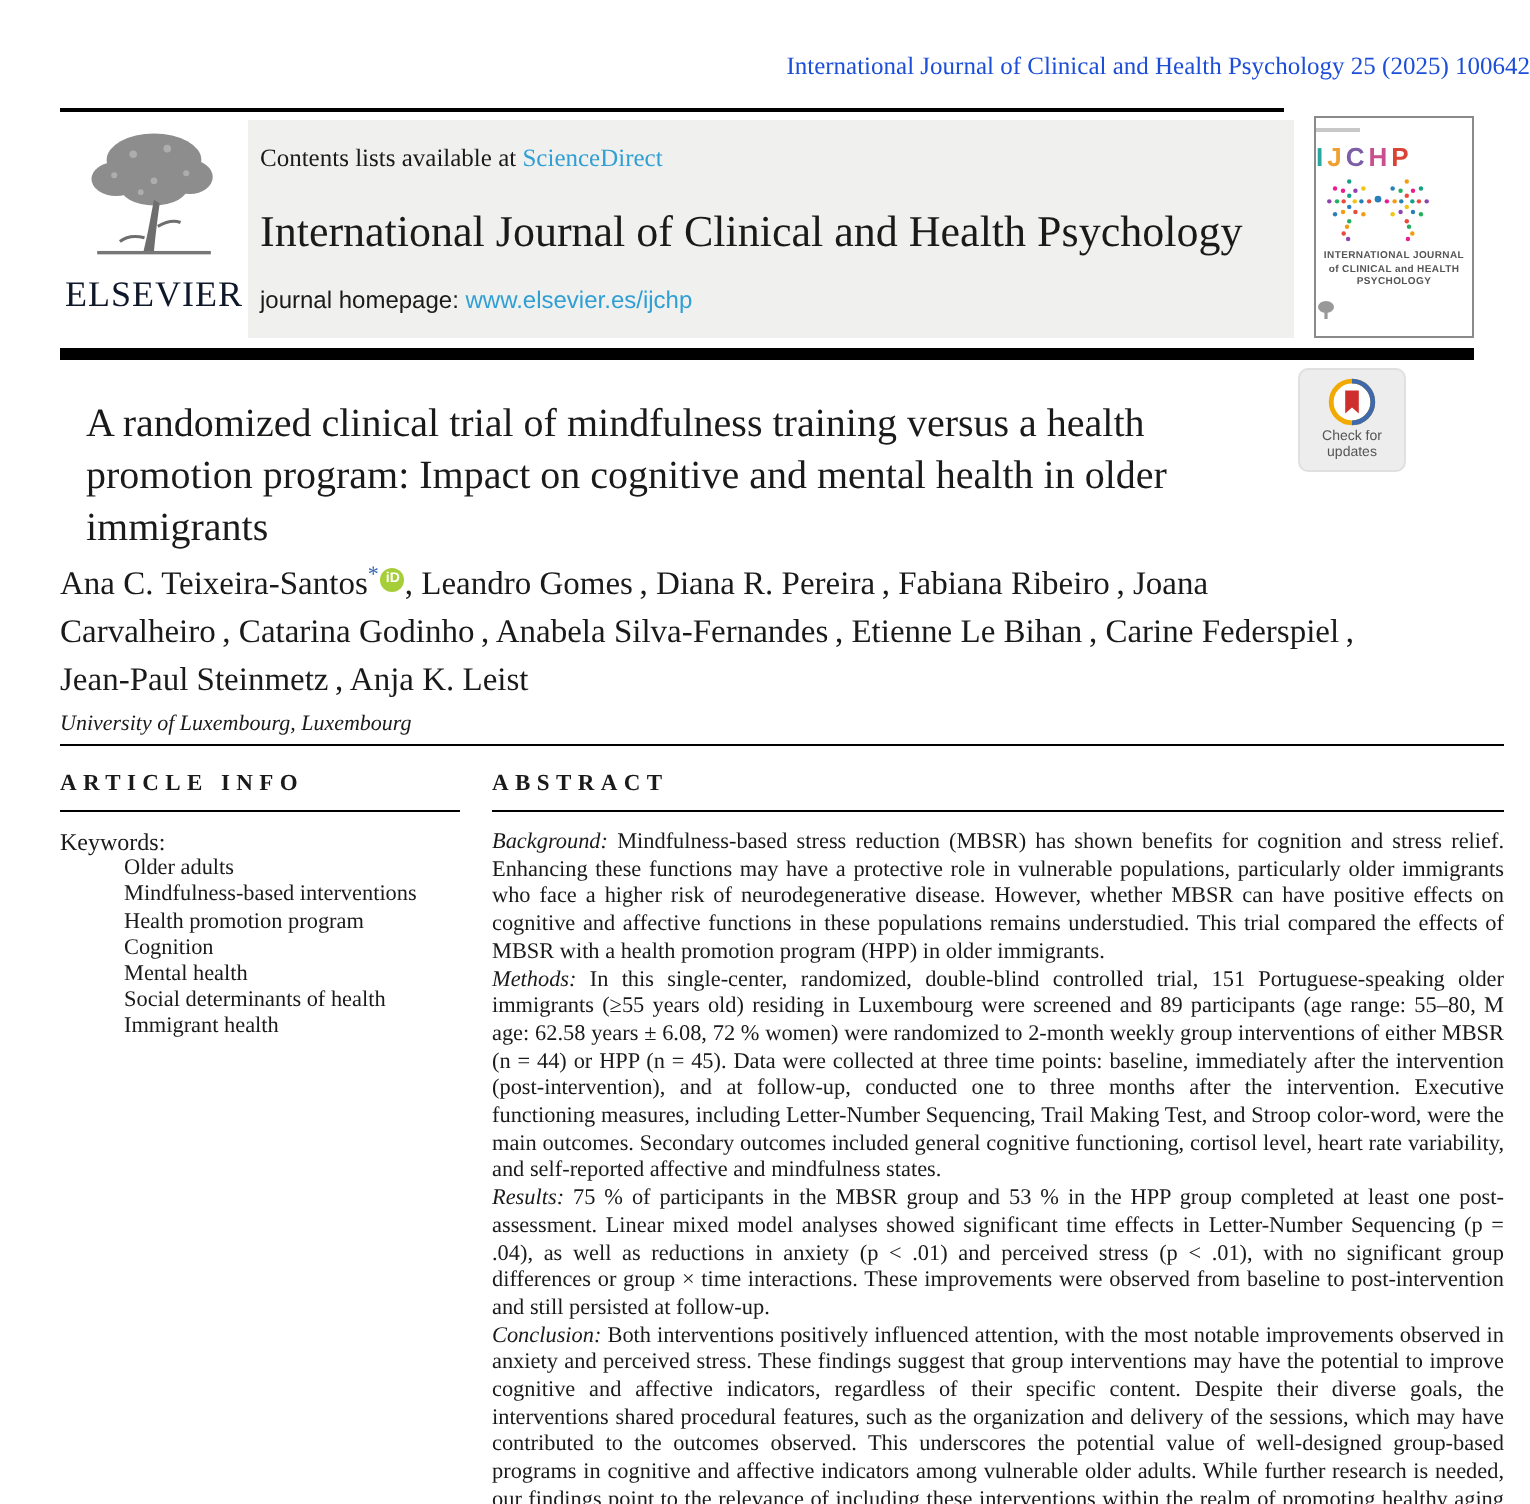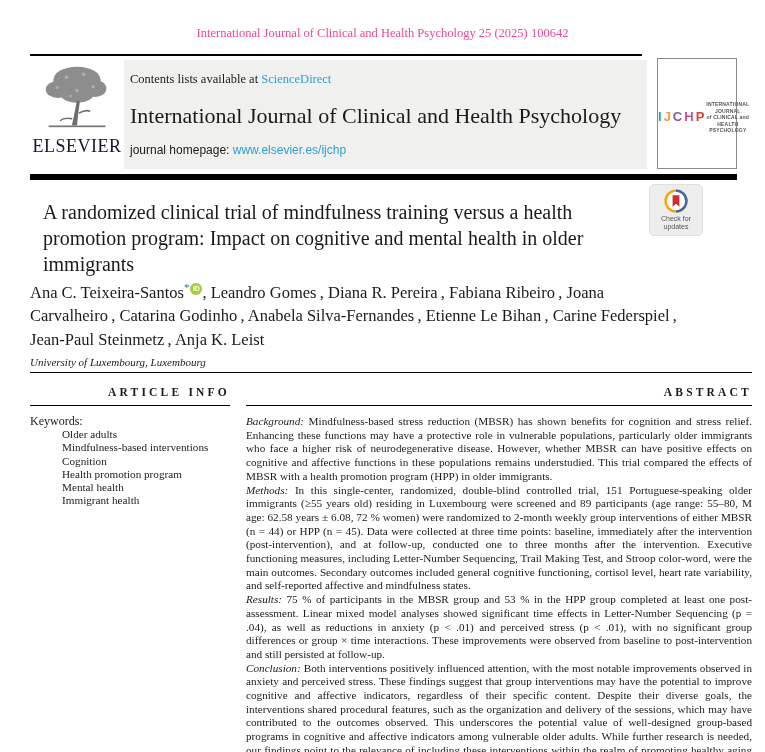--- a/index.html
+++ b/index.html
@@ -1,35 +1,35 @@
 <!DOCTYPE html>
 <html lang="en"><head>
 <meta charset="utf-8">
 <style>
   html,body{margin:0;padding:0;background:#ffffff;}
   .page{position:relative;width:765px;height:752px;background:#fff;overflow:hidden;
         font-family:"Liberation Serif",serif;color:#1a1a1a;}
 
   
-  .citation{position:absolute;top:26px;left:0;width:100%;text-align:center;
-            font-size:12.5px;color:#ec4899;}
+  .citation{position:absolute;top:26px;left:0;width:100%;text-align:right;
+            font-size:12.5px;color:#1d4ed8;}
 
   
   .header{position:absolute;top:54px;left:30px;width:707px;}
   .top-rule{height:2px;background:#000;width:612px;}
   .header-row{display:flex;align-items:stretch;margin-top:4px;}
   .logo-box{width:94px;text-align:center;padding-top:2px;}
   .elsevier-word{font-size:18px;color:#0f172a;letter-spacing:.5px;margin-top:-2px;}
   .banner{flex:1;background:#f0f0ee;text-align:left;padding:8px 6px 6px;}
   .banner-line1{font-size:12.5px;margin-top:4px;}
   .banner-title{font-size:22px;margin:16px 0 14px;}
   .banner-homepage{font-family:"Liberation Sans",sans-serif;font-size:12px;margin-bottom:6px;}
   .link{color:#2f9fd4;text-decoration:none;cursor:pointer;}
   .cover{width:78px;height:104px;border:1px solid #8a8a8a;background:#fff;margin-left:10px;
-         margin-top:-2px;display:flex;flex-direction:row;align-items:center;padding-top:5px;box-sizing:content-box;}
+         margin-top:-2px;display:flex;flex-direction:column;padding-top:5px;box-sizing:content-box;}
   .issn-bar{width:22px;height:2px;background:#c8c8c8;margin-bottom:5px;}
   .cover-letters{font-family:"Liberation Sans",sans-serif;font-weight:bold;font-size:13px;letter-spacing:2px;}
   .L0{color:#2aa8a0}.L1{color:#f0a030}.L2{color:#7b5ea7}.L3{color:#c94f8e}.L4{color:#d94436}
   .cover-sub{font-family:"Liberation Sans",sans-serif;font-size:5px;line-height:6.5px;
              color:#555;text-align:center;letter-spacing:.2px;margin-top:3px;font-weight:bold;}
   .cover-mark{margin-top:5px;}
   .thick-rule{height:6px;background:#000;margin-top:5px;width:707px;}
 
   
   .art-title{position:absolute;top:186px;left:30px;width:600px;font-size:20px;line-height:1.3;}
@@ -45,21 +45,21 @@
   .orcid{display:inline-block;width:12px;height:12px;border-radius:50%;background:#a6ce39;
          color:#fff;font-family:"Liberation Sans",sans-serif;font-size:7px;font-weight:bold;
          text-align:center;line-height:12px;vertical-align:super;margin-left:1px;cursor:pointer;}
   .affiliation{position:absolute;top:356px;left:30px;font-size:11px;font-style:italic;}
 
   .section-rule{position:absolute;top:372px;left:30px;width:722px;height:1.4px;background:#000;}
 
   
   .cols{position:absolute;top:386px;left:30px;width:722px;display:grid;
         grid-template-columns:200px 1fr;column-gap:16px;}
-  .col-heading{font-size:11.5px;font-weight:bold;letter-spacing:3.2px;text-align:right;}
+  .col-heading{font-size:11.5px;font-weight:bold;letter-spacing:3.2px;}
   .heading-rule{border-bottom:1.3px solid #000;margin:7px 0 9px;}
   .kw-label{font-size:12px;line-height:13.2px;}
   .kw-item{font-size:11.2px;line-height:13.2px;margin-left:32px;}
   .abs-text{font-size:11.2px;line-height:13.7px;text-align:justify;hyphens:auto;-webkit-hyphens:auto;}
   .abs-text p{margin:0;}
   .p-label{font-style:italic;}
 </style>
 </head>
 <body>
 
@@ -183,23 +183,24 @@
 
   <div class="section-rule"></div>
 
   <div class="cols">
     <div class="col-left">
       <div class="col-heading">ARTICLE INFO</div>
       <div class="heading-rule"></div>
       <div class="kw-label">Keywords:</div>
       <div class="kw-item">Older adults</div>
       <div class="kw-item">Mindfulness-based interventions</div>
+      <div class="kw-item">Health promotion program</div>
       <div class="kw-item">Cognition</div>
-      <div class="kw-item">Health promotion program</div>
       <div class="kw-item">Mental health</div>
+      <div class="kw-item">Social determinants of health</div>
       <div class="kw-item">Immigrant health</div>
     </div>
 
     <div class="col-right">
       <div class="col-heading">ABSTRACT</div>
       <div class="heading-rule"></div>
       <div class="abs-text">
         <p><span class="p-label">Background:</span><span> Mindfulness-based stress reduction (MBSR) has shown benefits for cognition and stress relief. Enhancing these functions may have a protective role in vulnerable populations, particularly older immigrants who face a higher risk of neurodegenerative disease. However, whether MBSR can have positive effects on cognitive and affective functions in these populations remains understudied. This trial compared the effects of MBSR with a health promotion program (HPP) in older immigrants.</span></p>
         <p><span class="p-label">Methods:</span><span> In this single-center, randomized, double-blind controlled trial, 151 Portuguese-speaking older immigrants (≥55 years old) residing in Luxembourg were screened and 89 participants (age range: 55–80, M age: 62.58 years ± 6.08, 72 % women) were randomized to 2-month weekly group interventions of either MBSR (n = 44) or HPP (n = 45). Data were collected at three time points: baseline, immediately after the intervention (post-intervention), and at follow-up, conducted one to three months after the intervention. Executive functioning measures, including Letter-Number Sequencing, Trail Making Test, and Stroop color-word, were the main outcomes. Secondary outcomes included general cognitive functioning, cortisol level, heart rate variability, and self-reported affective and mindfulness states.</span></p>
         <p><span class="p-label">Results:</span><span> 75 % of participants in the MBSR group and 53 % in the HPP group completed at least one post-assessment. Linear mixed model analyses showed significant time effects in Letter-Number Sequencing (p = .04), as well as reductions in anxiety (p &lt; .01) and perceived stress (p &lt; .01), with no significant group differences or group × time interactions. These improvements were observed from baseline to post-intervention and still persisted at follow-up.</span></p>

